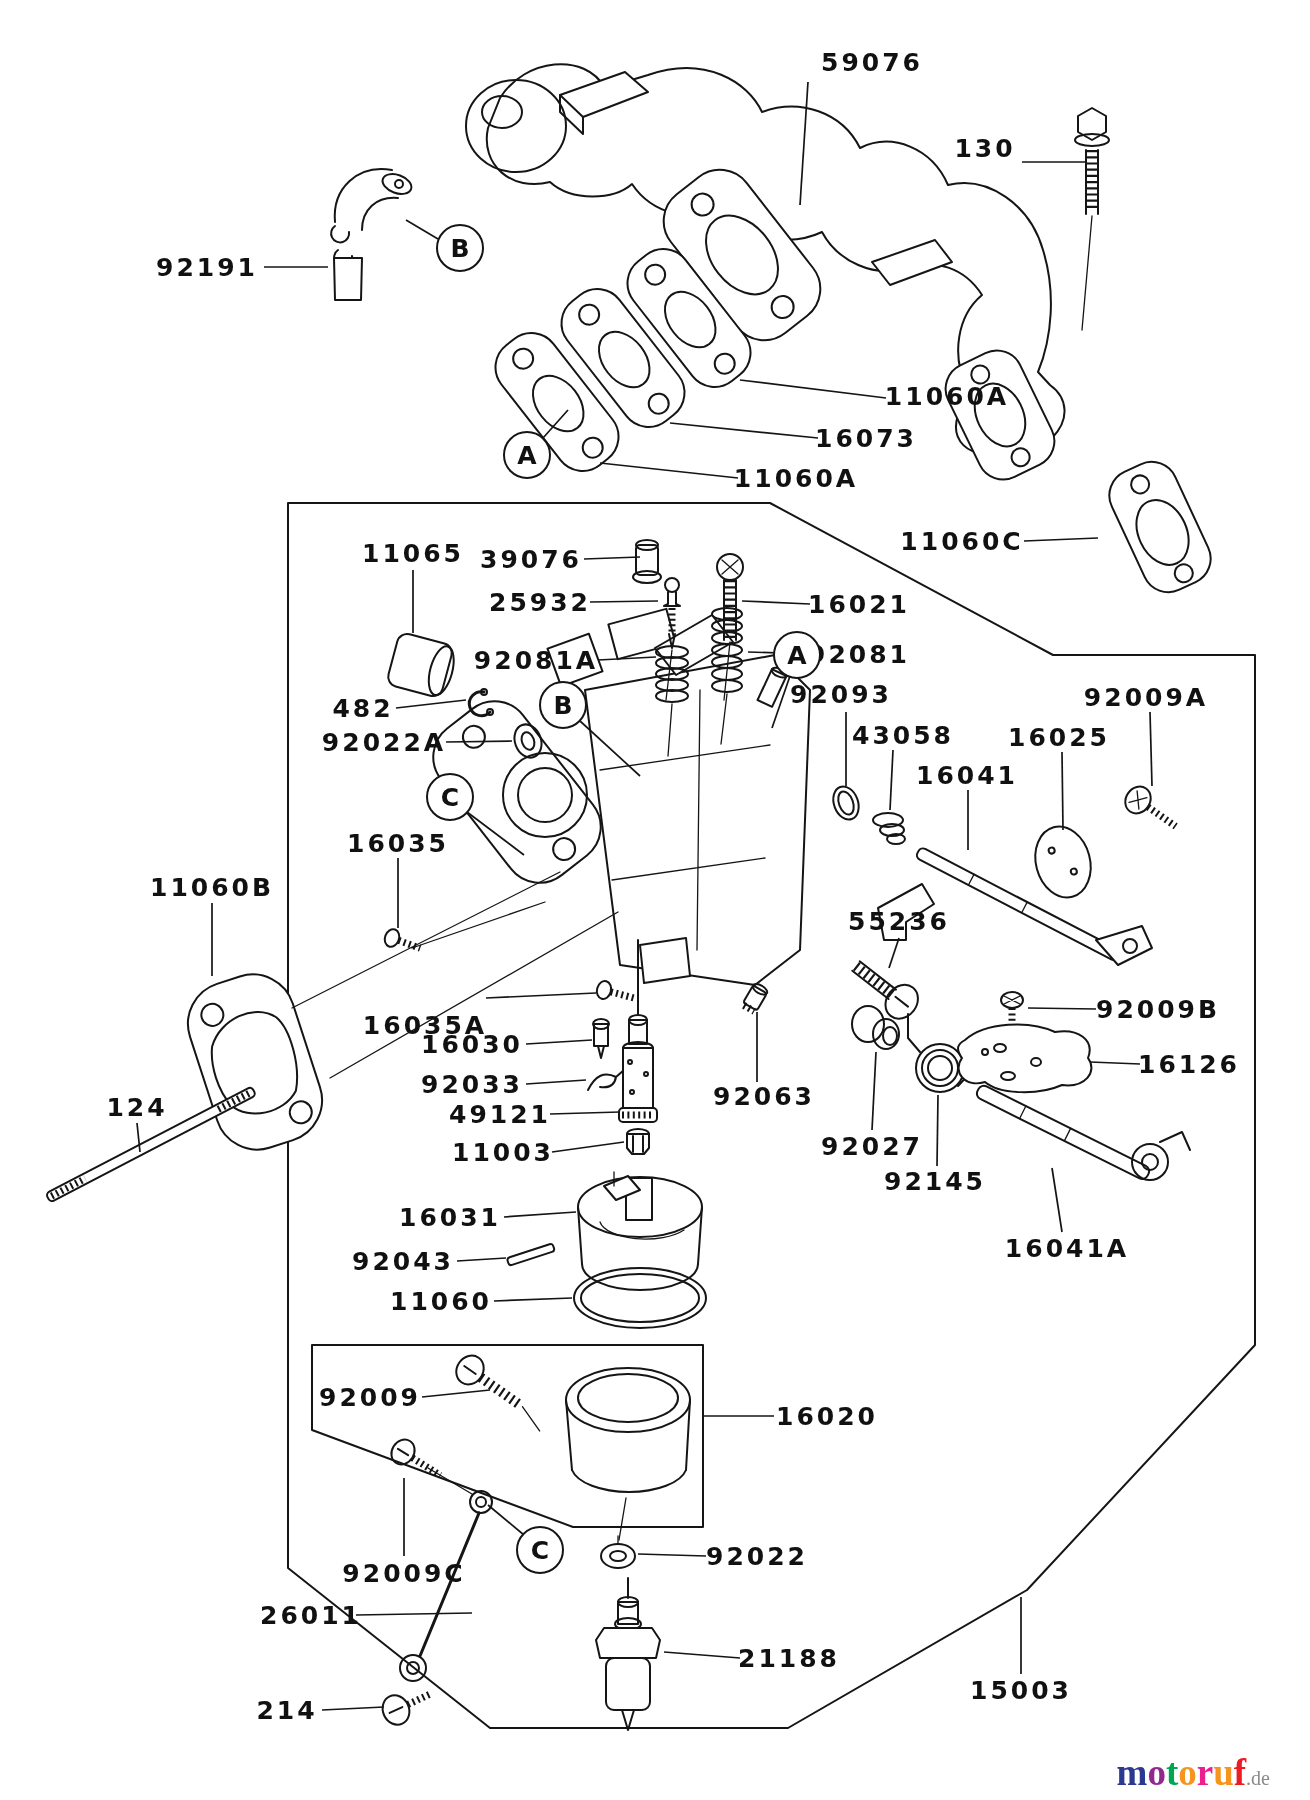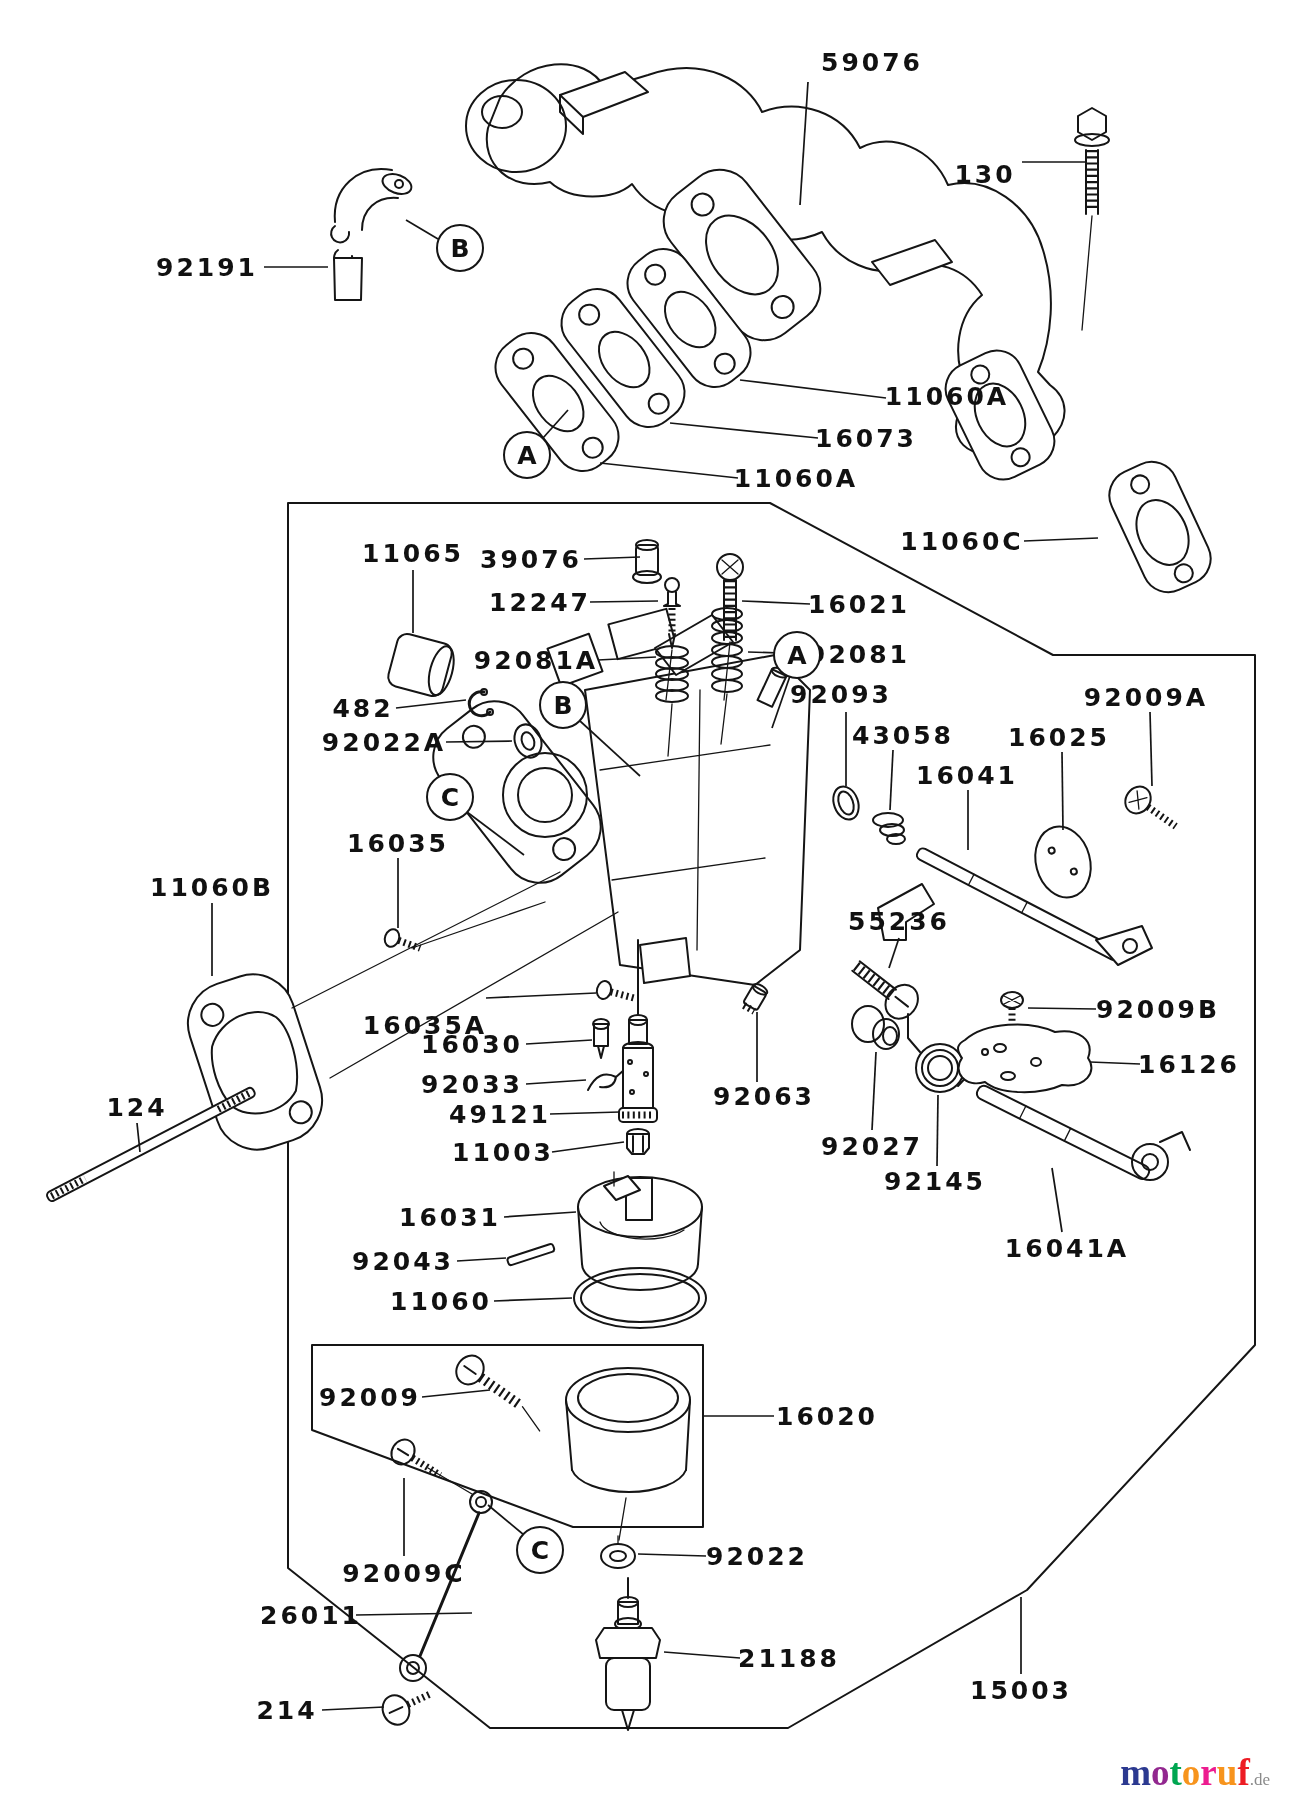--- a/index.html
+++ b/index.html
@@ -13,21 +13,21 @@
   #art .thin{stroke-width:1.3;}
   #art .thick{stroke-width:3;}
   .leader{stroke:#151515;stroke-width:1.7;}
   .part-label{position:absolute;transform:translate(-50%,-50%);font-size:25px;font-weight:600;
               letter-spacing:3px;color:#111;white-space:nowrap;line-height:1;}
   .callout{position:absolute;width:44px;height:44px;border:2.6px solid #151515;border-radius:50%;
            transform:translate(-50%,-50%);display:flex;align-items:center;justify-content:center;
            font-size:25px;font-weight:700;color:#111;background:#fff;}
   .watermark{position:absolute;right:12px;bottom:6px;font-family:"Liberation Serif",serif;
              font-size:37px;font-weight:700;letter-spacing:0px;}
-  .watermark .sfx{font-size:17px;font-weight:400;margin-top:44px;}
+  .watermark .sfx{font-size:20px;font-weight:400;margin-top:44px;}
 </style>
 </head>
 <body>
 
 <div class="stage">
 
   <svg id="art" viewBox="0 0 1310 1800">
 
     <g>
       <path d="M288,503 H770 L1053,655 H1255 V1345 L1027,1590 L788,1728 H490 L288,1568 Z"></path>
@@ -420,29 +420,29 @@
       <line x1="438" y1="239" x2="406" y2="220" class="leader"></line>
       <line x1="543" y1="438" x2="568" y2="410" class="leader"></line>
       <line x1="580" y1="721" x2="640" y2="776" class="leader"></line>
       <line x1="790" y1="676" x2="772" y2="728" class="leader"></line>
       <line x1="467" y1="812" x2="524" y2="855" class="leader"></line>
       <line x1="524" y1="1535" x2="488" y2="1505" class="leader"></line>
     </svg>
 
   <div id="labels">
       <div class="part-label" style="left: 872px; top: 62px;">59076</div>
-      <div class="part-label" style="left: 985px; top: 174px;">130</div>
+      <div class="part-label" style="left: 985px; top: 148px;">130</div>
       <div class="part-label" style="left: 207px; top: 267px;">92191</div>
       <div class="part-label" style="left: 947px; top: 396px;">11060A</div>
       <div class="part-label" style="left: 866px; top: 438px;">16073</div>
       <div class="part-label" style="left: 796px; top: 478px;">11060A</div>
       <div class="part-label" style="left: 962px; top: 541px;">11060C</div>
       <div class="part-label" style="left: 413px; top: 553px;">11065</div>
       <div class="part-label" style="left: 531px; top: 559px;">39076</div>
-      <div class="part-label" style="left: 540px; top: 602px;">12247</div>
+      <div class="part-label" style="left: 540px; top: 602px;">25932</div>
       <div class="part-label" style="left: 859px; top: 604px;">16021</div>
       <div class="part-label" style="left: 536px; top: 660px;">92081A</div>
       <div class="part-label" style="left: 859px; top: 654px;">92081</div>
       <div class="part-label" style="left: 841px; top: 694px;">92093</div>
       <div class="part-label" style="left: 903px; top: 735px;">43058</div>
       <div class="part-label" style="left: 1146px; top: 697px;">92009A</div>
       <div class="part-label" style="left: 1059px; top: 737px;">16025</div>
       <div class="part-label" style="left: 967px; top: 775px;">16041</div>
       <div class="part-label" style="left: 363px; top: 708px;">482</div>
       <div class="part-label" style="left: 384px; top: 742px;">92022A</div>

